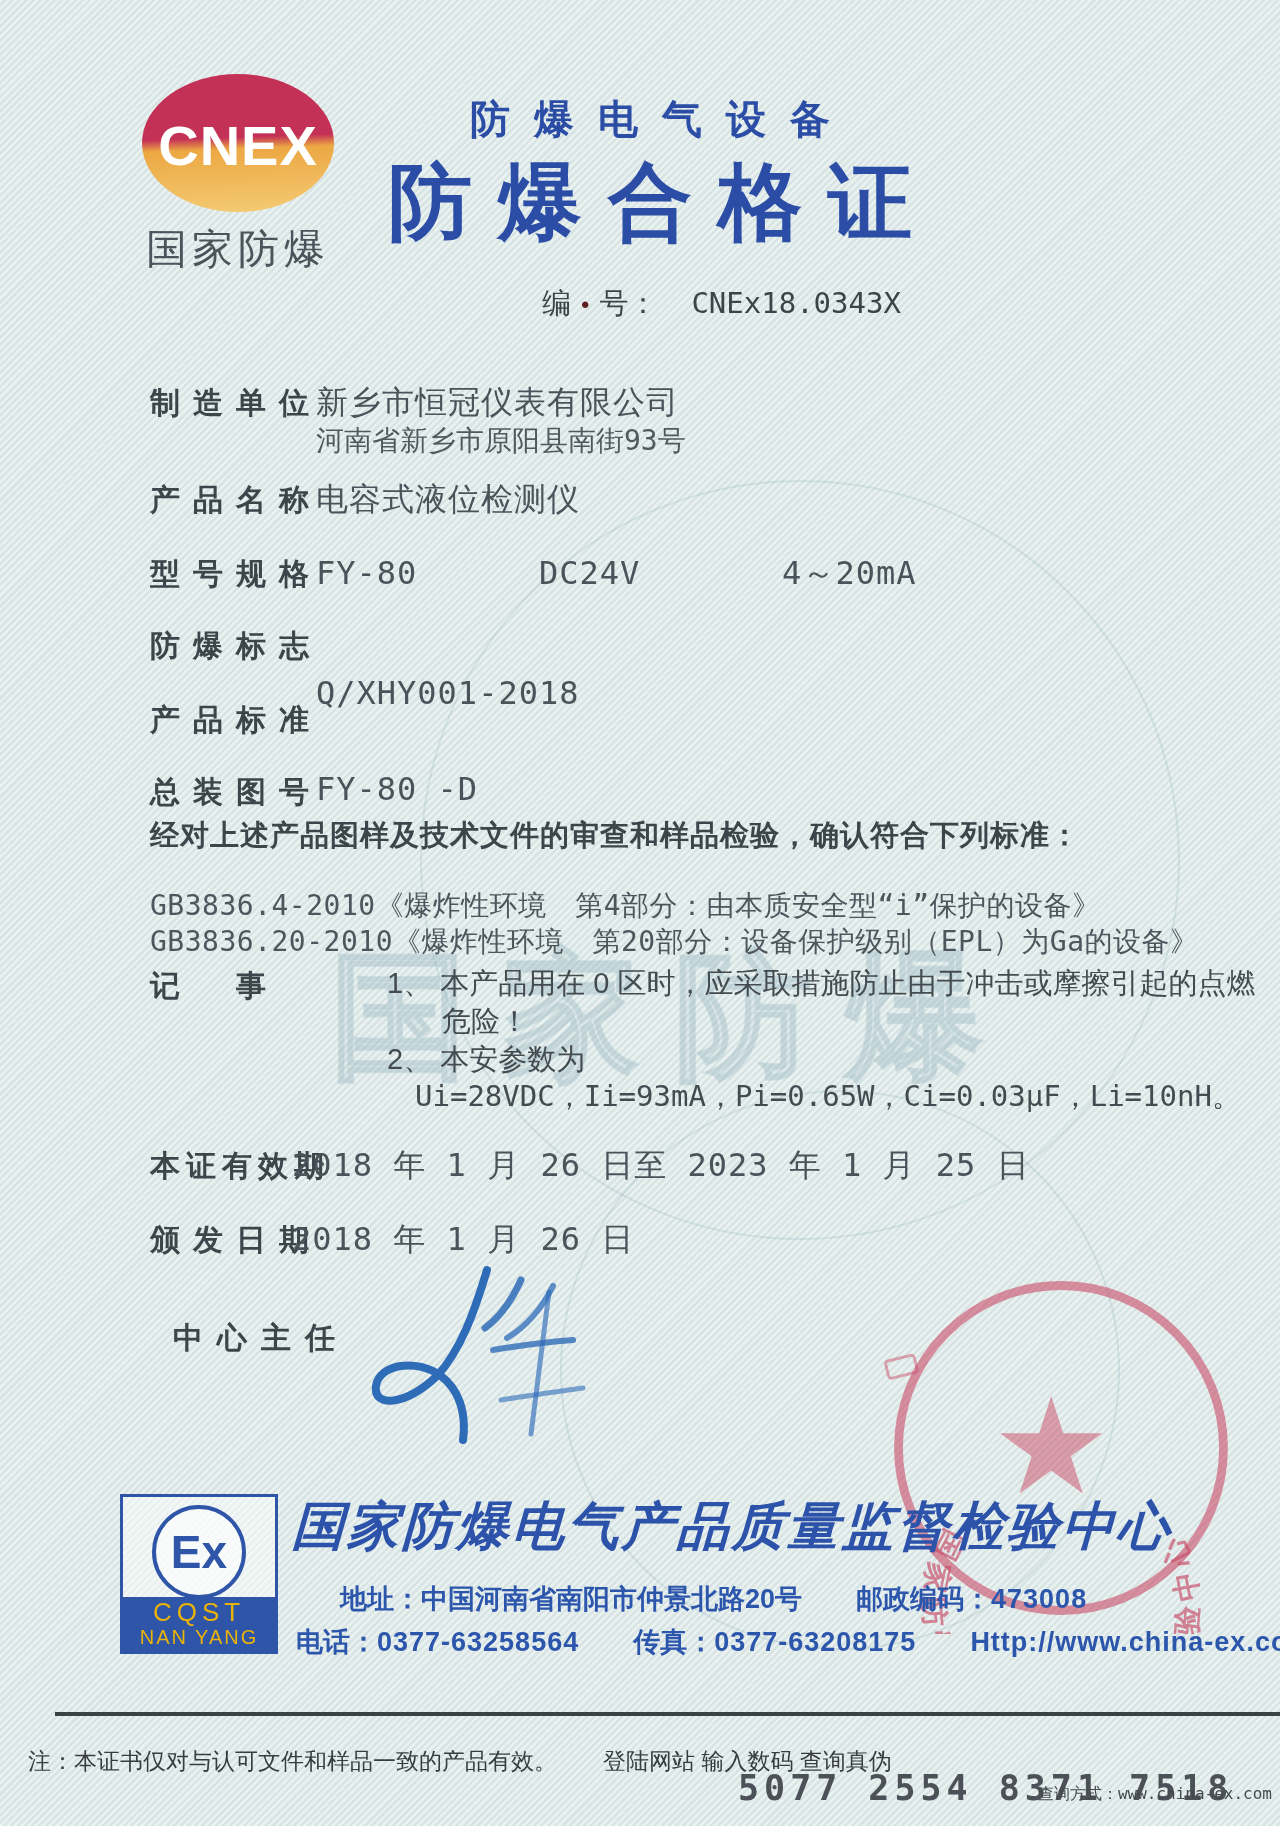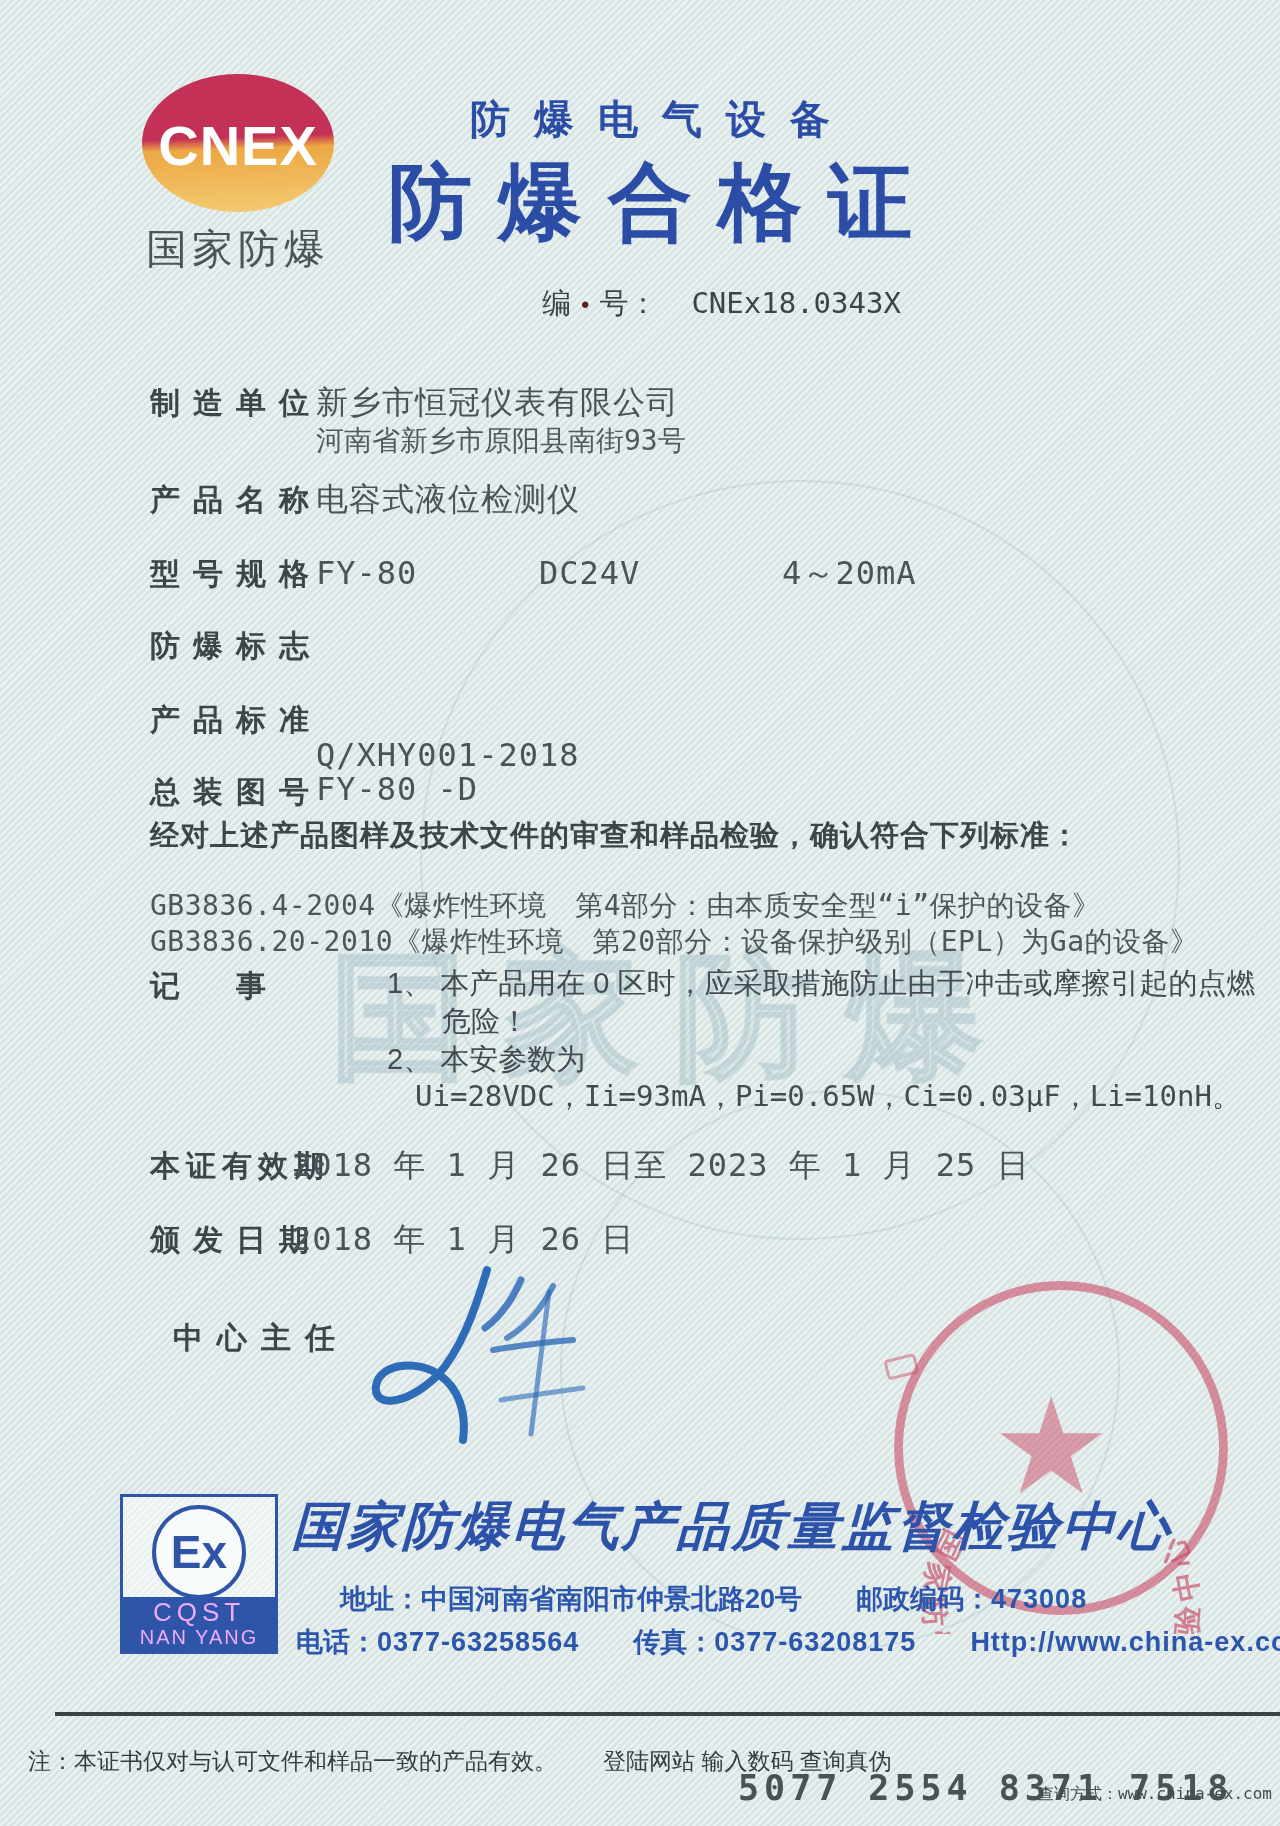--- a/index.html
+++ b/index.html
@@ -88,21 +88,21 @@
   }
   .cqst-circle {
     width:94px; height:94px; margin:8px auto 0;
     border:4px solid #2e55a8; border-radius:50%;
     background:rgba(255,255,255,0.6);
     display:flex; align-items:center; justify-content:center;
   }
   .cqst-ex { font-size:46px; font-weight:bold; color:#2e55a8; }
   .cqst-blue {
     position:absolute; left:0; bottom:0; width:100%; height:54px;
-    background:#2e55a8; color:#f0abfc; text-align:center;margin-top:43px;
+    background:#2e55a8; color:#eab308; text-align:center;margin-top:43px;
   }
   .cqst-l1 { font-size:26px; letter-spacing:5px; line-height:30px; font-weight:500; }
   .cqst-l2 { font-size:20px; letter-spacing:2px; line-height:20px; }
 
   .issuer-name {
     left:292px; top:1492px; width:910px;
     font-size:52px; font-weight:bold; font-style:italic;
     letter-spacing:3px; color:#2c52aa; white-space:nowrap;
     font-family:"Liberation Serif", serif;
     transform:skewX(-2deg);
@@ -147,27 +147,27 @@
 
   <div class="abs flabel" style="top:480px">产品名称</div>
   <div class="abs fvalue" style="top:478px">电容式液位检测仪</div>
 
   <div class="abs flabel" style="top:554px">型号规格</div>
   <div class="abs fvalue" style="top:552px">FY-80      DC24V       4～20mA</div>
 
   <div class="abs flabel" style="top:626px">防爆标志</div>
 
   <div class="abs flabel" style="top:700px">产品标准</div>
-  <div class="abs fvalue" style="top:736px">Q/XHY001-2018</div>
+  <div class="abs fvalue" style="top:674px">Q/XHY001-2018</div>
 
   <div class="abs flabel" style="top:772px">总装图号</div>
   <div class="abs fvalue" style="top:770px">FY-80 -D</div>
 
   <div class="abs intro">经对上述产品图样及技术文件的审查和样品检验，确认符合下列标准：</div>
-  <div class="abs std" style="top:887px">GB3836.4-2004《爆炸性环境　第4部分：由本质安全型“i”保护的设备》</div>
+  <div class="abs std" style="top:887px">GB3836.4-2010《爆炸性环境　第4部分：由本质安全型“i”保护的设备》</div>
   <div class="abs std" style="top:923px">GB3836.20-2010《爆炸性环境　第20部分：设备保护级别（EPL）为Ga的设备》</div>
 
   <div class="abs flabel" style="top:966px">记　事</div>
   <div class="abs note-line" style="left:387px; top:964px">1、 本产品用在 0 区时，应采取措施防止由于冲击或摩擦引起的点燃</div>
   <div class="abs note-line" style="left:442px; top:1002px">危险！</div>
   <div class="abs note-line" style="left:387px; top:1040px">2、 本安参数为</div>
   <div class="abs note-line" style="left:415px; top:1077px; font-family:'DejaVu Sans Mono','Liberation Sans',sans-serif;">Ui=28VDC，Ii=93mA，Pi=0.65W，Ci=0.03μF，Li=10nH。</div>
 
   <div class="abs flabel" style="top:1146px; letter-spacing:6px">本证有效期</div>
   <div class="abs fvalue" style="left:292px; top:1144px">2018 年 1 月 26 日至 2023 年 1 月 25 日</div>

